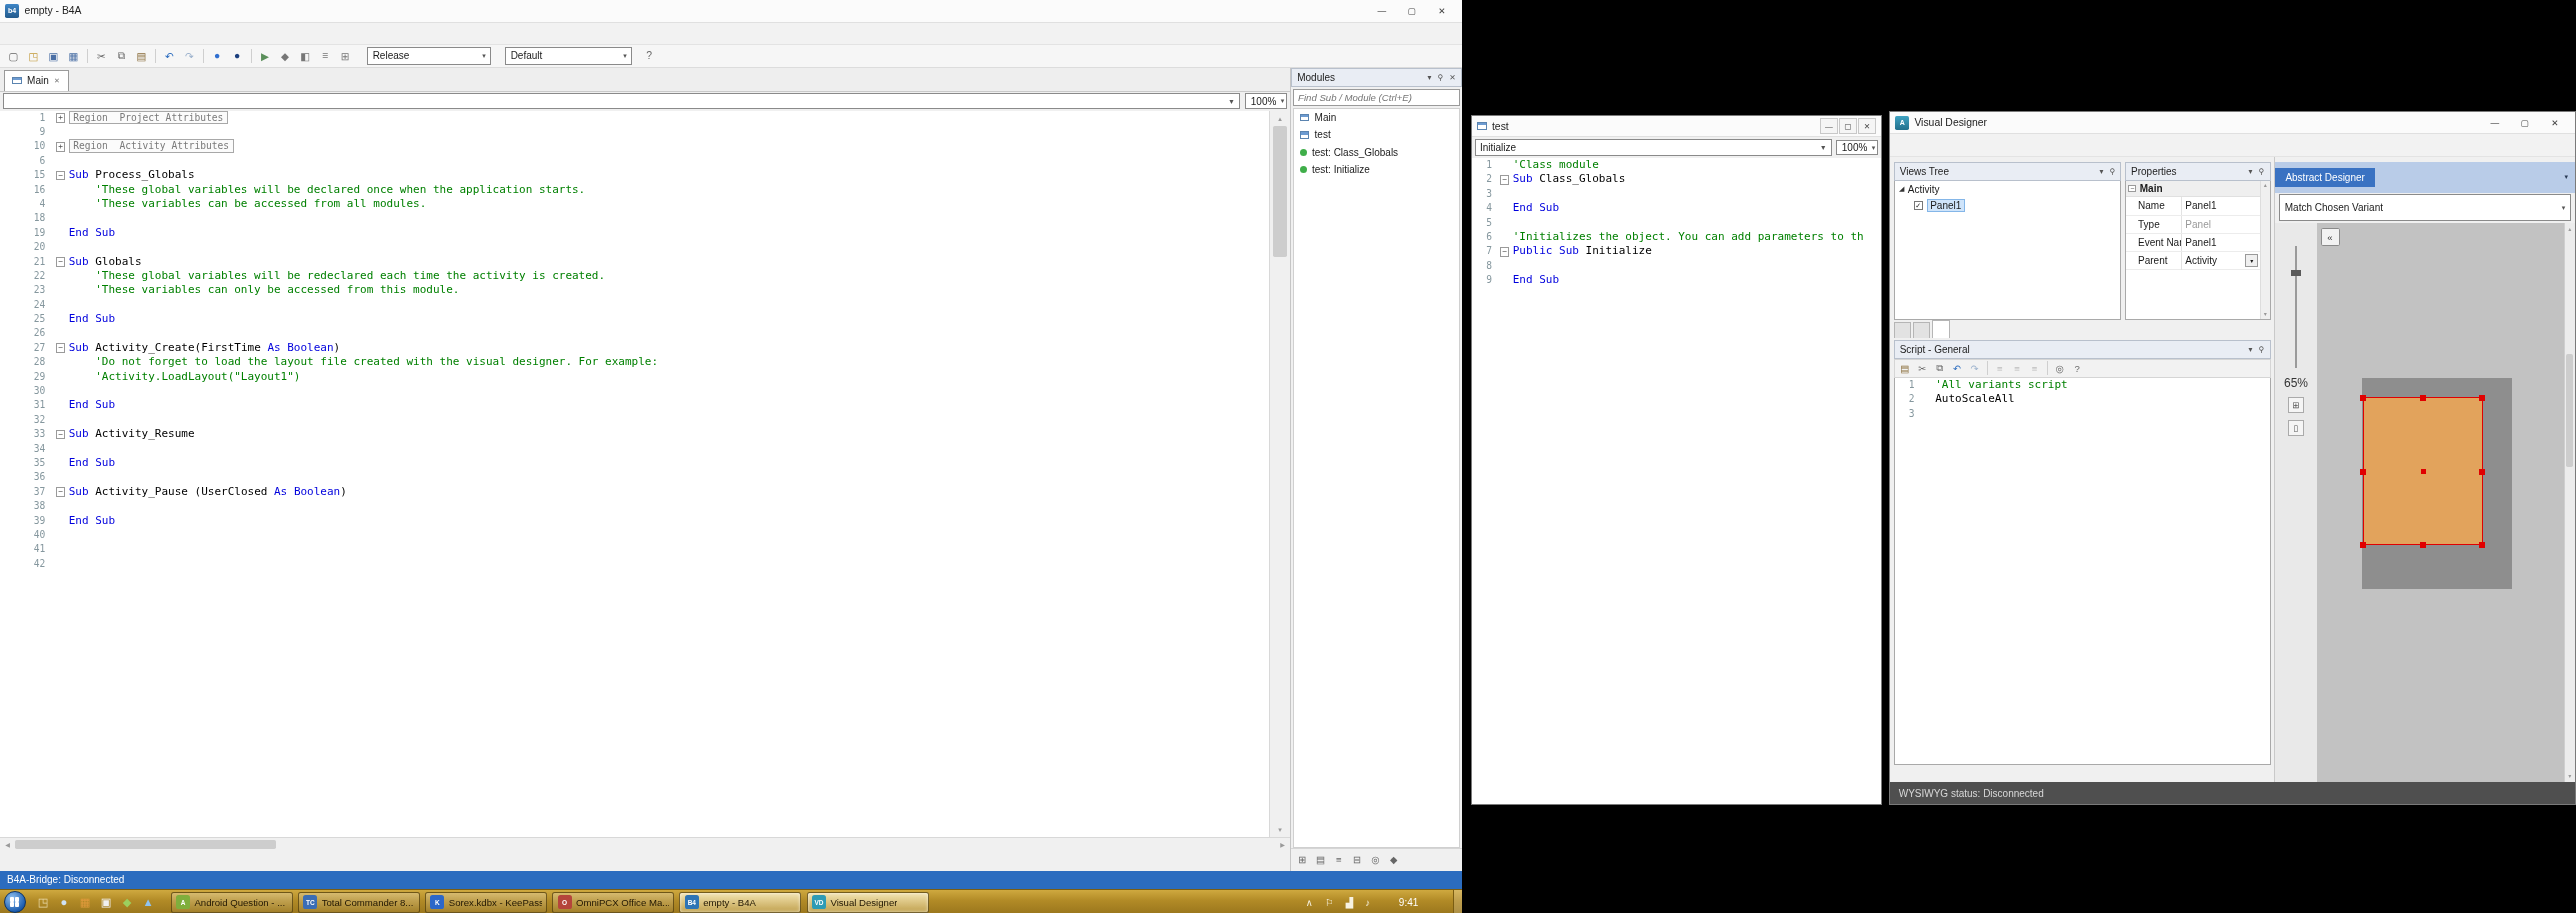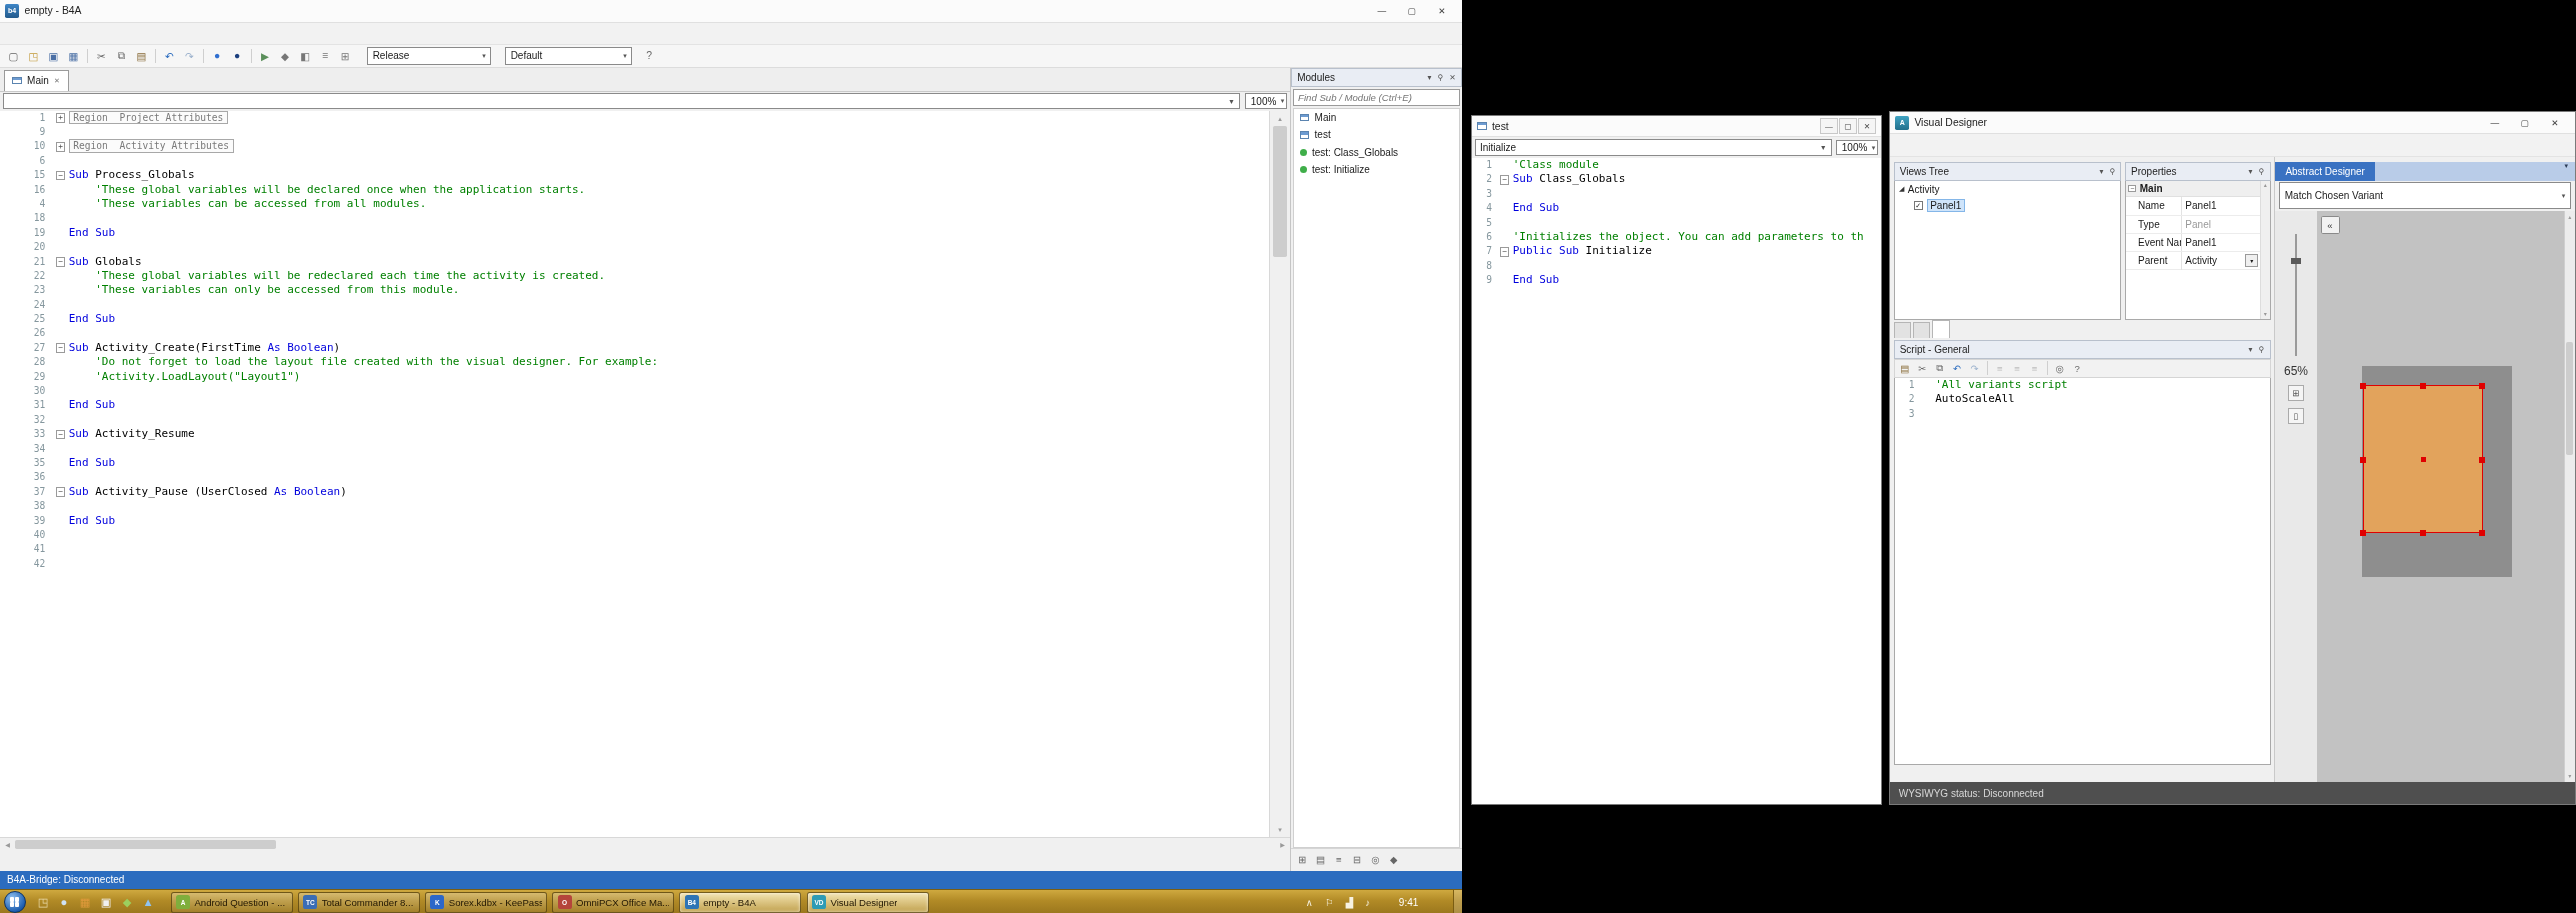--- a/index.html
+++ b/index.html
@@ -123,21 +123,21 @@
   .ltab.active { background:#fff; color:#000; height:18.3px; }
   .script-hdr { margin:1.7px 3.5px 0 3.5px; }
   .script-tb { height:19px; display:flex; align-items:center; background:#f2f2f2; border:0.9px solid #d5d5d5; margin:0 3.5px; padding:0 1.7px; flex:0 0 auto; }
   #script-editor { margin:0 3.5px; border:0.9px solid #a9a9a9; border-top:none; }
   .dz-links { height:17.4px; display:flex; align-items:center; gap:15.7px; padding-left:7px; font-size:10px; color:#2a52c8; flex:0 0 auto; }
   .dz-links .active { font-weight:bold; }
   #dz-status { height:22px; background:#4f4f4f; color:#d8d8d8; display:flex; align-items:center; font-size:10px; padding-left:8.7px; flex:0 0 auto; }
 
   
   #abs-panel { flex:1; display:flex; flex-direction:column; padding-top:5.2px; border-left:0.9px solid #c9c9c9; }
-  .abs-hdr-row { height:19px; background:#b9cce8; display:flex; align-items:flex-start; flex:0 0 auto; }
+  .abs-hdr-row { height:31px; background:#b9cce8; display:flex; align-items:center; flex:0 0 auto; }
   .abs-hdr-tab { height:19px; background:#3a72c2; color:#fff; display:flex; align-items:center; padding:0 10.4px; font-size:10px; }
   .abs-hdr-dd { margin-left:auto; margin-right:7px; font-size:7px; color:#2a3a55; }
   .variant-combo { height:27px; margin:1.7px 4.4px; flex:0 0 auto; }
   .abs-content { flex:1; display:flex; min-height:0; }
   .abs-strip { width:42px; background:#e9e9e9; display:flex; flex-direction:column; align-items:center; padding-top:22.6px; flex:0 0 auto; }
   .slider-track { width:2.6px; height:122px; background:#9a9a9a; position:relative; }
   .slider-thumb { position:absolute; top:24.4px; left:-3.5px; width:9.6px; height:6.1px; background:#5a5a5a; }
   .zoom-label { margin-top:8.7px; font-size:12px; color:#333; }
   .strip-btn { width:15.7px; height:15.7px; border:0.9px solid #aaa; background:#f5f5f5; margin-top:7px; display:flex; align-items:center; justify-content:center; font-size:8.7px; color:#555; }
   .abs-canvas { flex:1; background:#c2c2c2; position:relative; overflow:hidden; }

